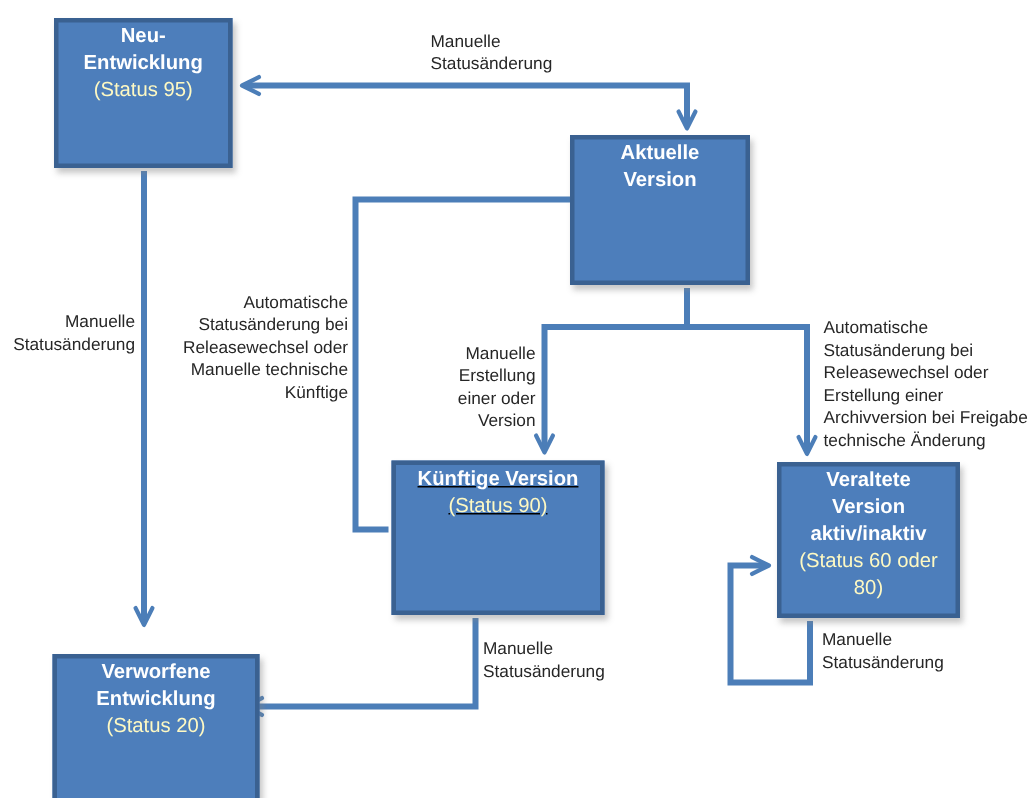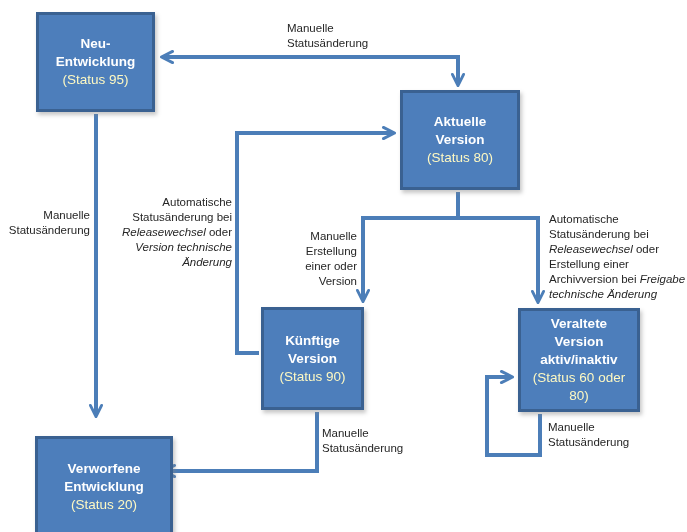--- a/index.html
+++ b/index.html
@@ -7,21 +7,21 @@
   .stage{position:relative;width:687px;height:532px;background:#ffffff;overflow:hidden;}
 
   .edges{position:absolute;left:0;top:0;pointer-events:none;}
 
   .node{
     position:absolute;
     box-sizing:border-box;
     background:#4D7EBB;
     border:3px solid #3A6191;
     box-shadow:2px 3px 4px rgba(130,130,130,0.45);
-    display:flex;align-items:center;justify-content:center;
+    display:flex;justify-content:center;
     text-align:center;
     padding:0 10px;
   }
   .node .title{
     display:block;
     color:#FFFFFF;
     font-weight:bold;
     font-size:13.5px;
     line-height:18px;
   }
@@ -33,21 +33,21 @@
   }
 
   .lbl{
     position:absolute;
     font-size:11.5px;
     line-height:15px;
     color:#262626;
     white-space:nowrap;
   }
   .align-r{text-align:right;}
-  .it{font-style:italic;}
+  .it{}
 </style>
 </head>
 <body>
 
 <div class="stage">
 
   <svg class="edges" width="687" height="532" aria-hidden="true">
     <defs>
       <marker id="ah" viewBox="0 0 10 10" refX="7.5" refY="5" markerWidth="4" markerHeight="4" orient="auto-start-reverse">
         <path d="M1.5,1.5 L8.5,5 L1.5,8.5" fill="none" stroke="#4C7EB8" stroke-width="1.8" stroke-linecap="round" stroke-linejoin="round"></path>
@@ -64,28 +64,27 @@
     </g>
   </svg>
 
   <div class="node" style="left:36px;top:12px;width:119px;height:100px;">
     <div>
       <span class="title">Neu-Entwicklung</span>
       <span class="status">(Status 95)</span>
     </div>
   </div>
 
-  <div class="node" style="left:400px;top:90px;width:120px;height:100px;">
+  <div class="node" style="left:380px;top:90px;width:120px;height:100px;">
     <div>
       <span class="title">Aktuelle Version</span>
-      <span class="status">(Status 80)</span>
     </div>
   </div>
 
-  <div class="node" style="left:261px;top:307px;width:103px;height:103px;">
+  <div class="node" style="left:261px;top:307px;width:142px;height:103px;text-decoration:underline;">
     <div>
       <span class="title">Künftige Version</span>
       <span class="status">(Status 90)</span>
     </div>
   </div>
 
   <div class="node" style="left:518px;top:308px;width:122px;height:104px;">
     <div>
       <span class="title">Veraltete Version aktiv/inaktiv</span>
       <span class="status">(Status 60 oder 80)</span>
@@ -106,22 +105,22 @@
 
   <div class="lbl align-r" style="left:0px;top:208px;width:90px;">
     <span>Manuelle</span><br>
     <span>Statusänderung</span>
   </div>
 
   <div class="lbl align-r" style="left:100px;top:195px;width:132px;">
     <span>Automatische</span><br>
     <span>Statusänderung bei</span><br>
     <span class="it">Releasewechsel</span><span> oder</span><br>
-    <span class="it">Version technische</span><br>
-    <span class="it">Änderung</span>
+    <span class="it">Manuelle technische</span><br>
+    <span class="it">Künftige</span>
   </div>
 
   <div class="lbl align-r" style="left:277px;top:229px;width:80px;">
     <span>Manuelle</span><br>
     <span>Erstellung</span><br>
     <span>einer oder</span><br>
     <span>Version</span>
   </div>
 
   <div class="lbl" style="left:549px;top:212px;">

